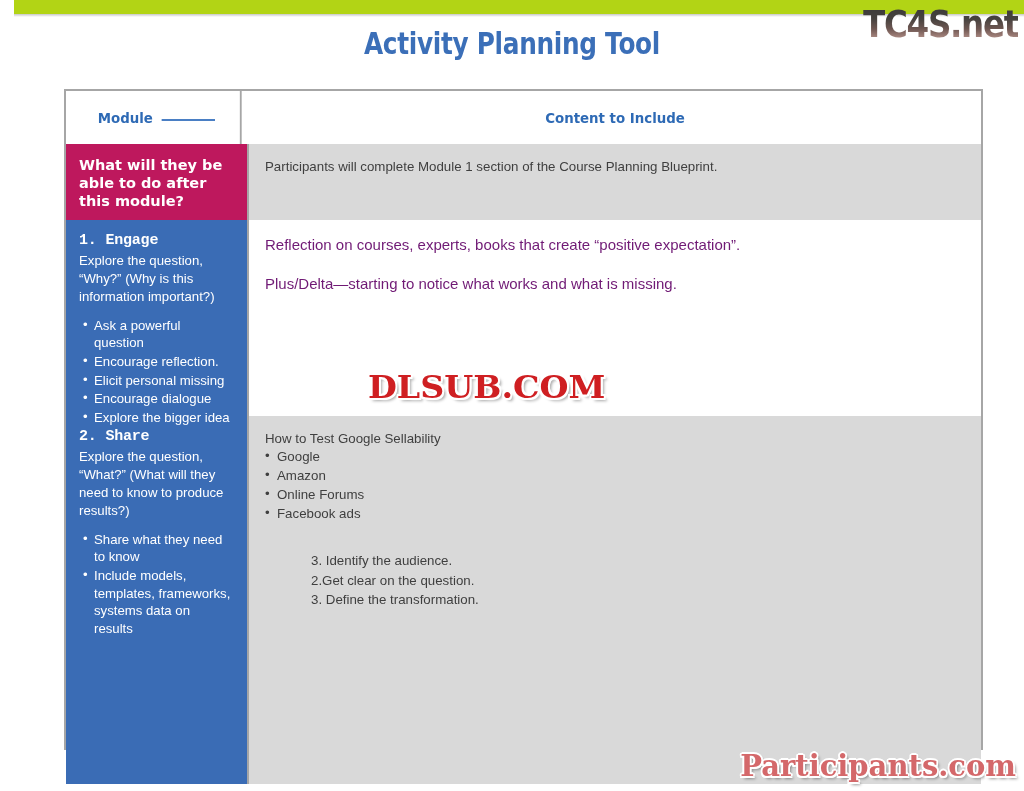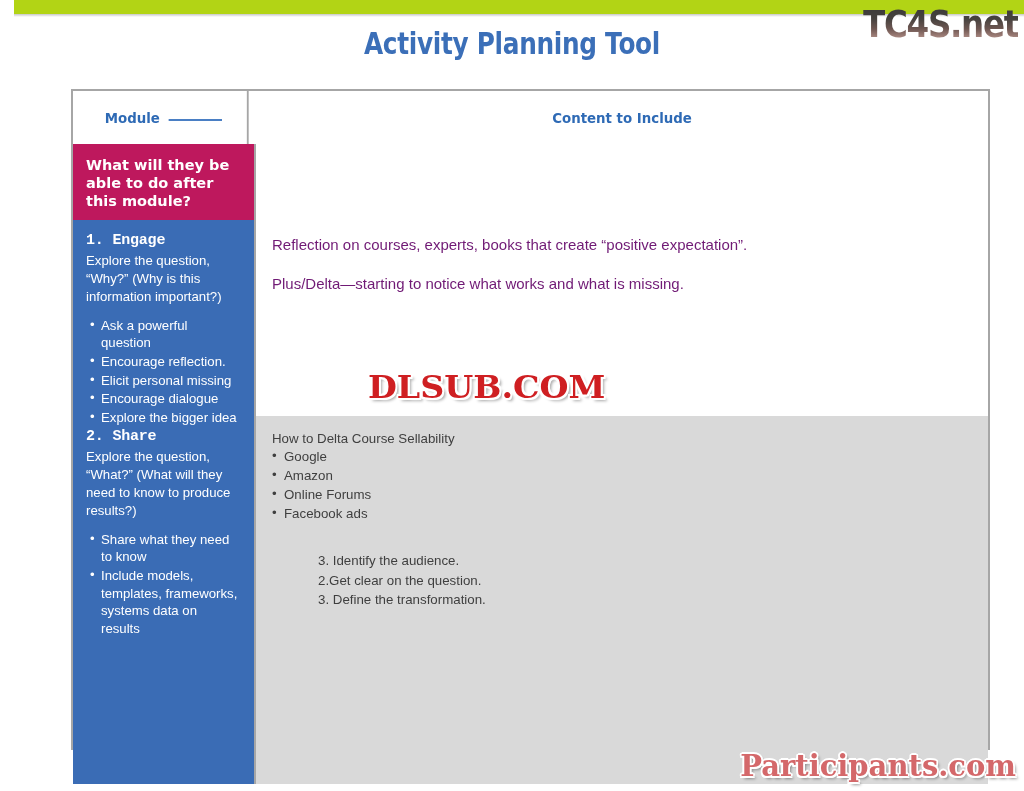--- a/index.html
+++ b/index.html
@@ -58,21 +58,21 @@
     font-size: 31px;
     color: #3b6fb8;
     transform: scaleX(0.80);
     letter-spacing: -0.4px;
     white-space: nowrap;
   }
 
   
   .tbl {
     position: absolute;
-    left: 71px; top: 89px;
+    left: 64px; top: 89px;
     width: 919px; height: 661px;
     border: 2px solid #a6a6a6;
     background: #ffffff;
   }
   .tbl-row { display: flex; width: 100%; }
 
   .col-left  { width: 183px; flex: 0 0 183px; }
   .col-right { flex: 1 1 auto; }
 
   
@@ -228,20 +228,23 @@
           <span class="head-blank"></span>
         </span>
       </div>
       <div class="head-cell col-right">Content to Include</div>
     </div>
 
     <div class="tbl-row row-outcome">
       <div class="cell-blue-dark col-left">
         <div>What will they be able to do after this module?</div>
       </div>
+      <div class="cell-gray col-right">
+        <p class="para last">Participants will complete Module 1 section of the Course Planning Blueprint.</p>
+      </div>
     </div>
 
     <div class="tbl-row row-engage">
       <div class="cell-blue-mid col-left">
         <div class="sub-title">1. Engage</div>
         <p class="lead">Explore the question, “Why?” (Why is this information important?)</p>
         <ul class="bullets">
           <li>Ask a powerful question</li>
           <li>Encourage reflection.</li>
           <li>Elicit personal missing</li>
@@ -258,21 +261,21 @@
     <div class="tbl-row row-share">
       <div class="cell-blue-mid col-left">
         <div class="sub-title">2. Share</div>
         <p class="lead">Explore the question, “What?” (What will they need to know to produce results?)</p>
         <ul class="bullets">
           <li>Share what they need to know</li>
           <li>Include models, templates, frameworks, systems data on results</li>
         </ul>
       </div>
       <div class="cell-gray col-right">
-        <div>How to Delta Course Sellability</div>
+        <div>How to Test Google Sellability</div>
         <ul class="plainlist">
           <li>Google</li>
           <li>Amazon</li>
           <li>Online Forums</li>
           <li>Facebook ads</li>
         </ul>
         <ol class="numlist">
           <li>3. Identify the audience.</li>
           <li>2.Get clear on the question.</li>
           <li>3. Define the transformation.</li>

